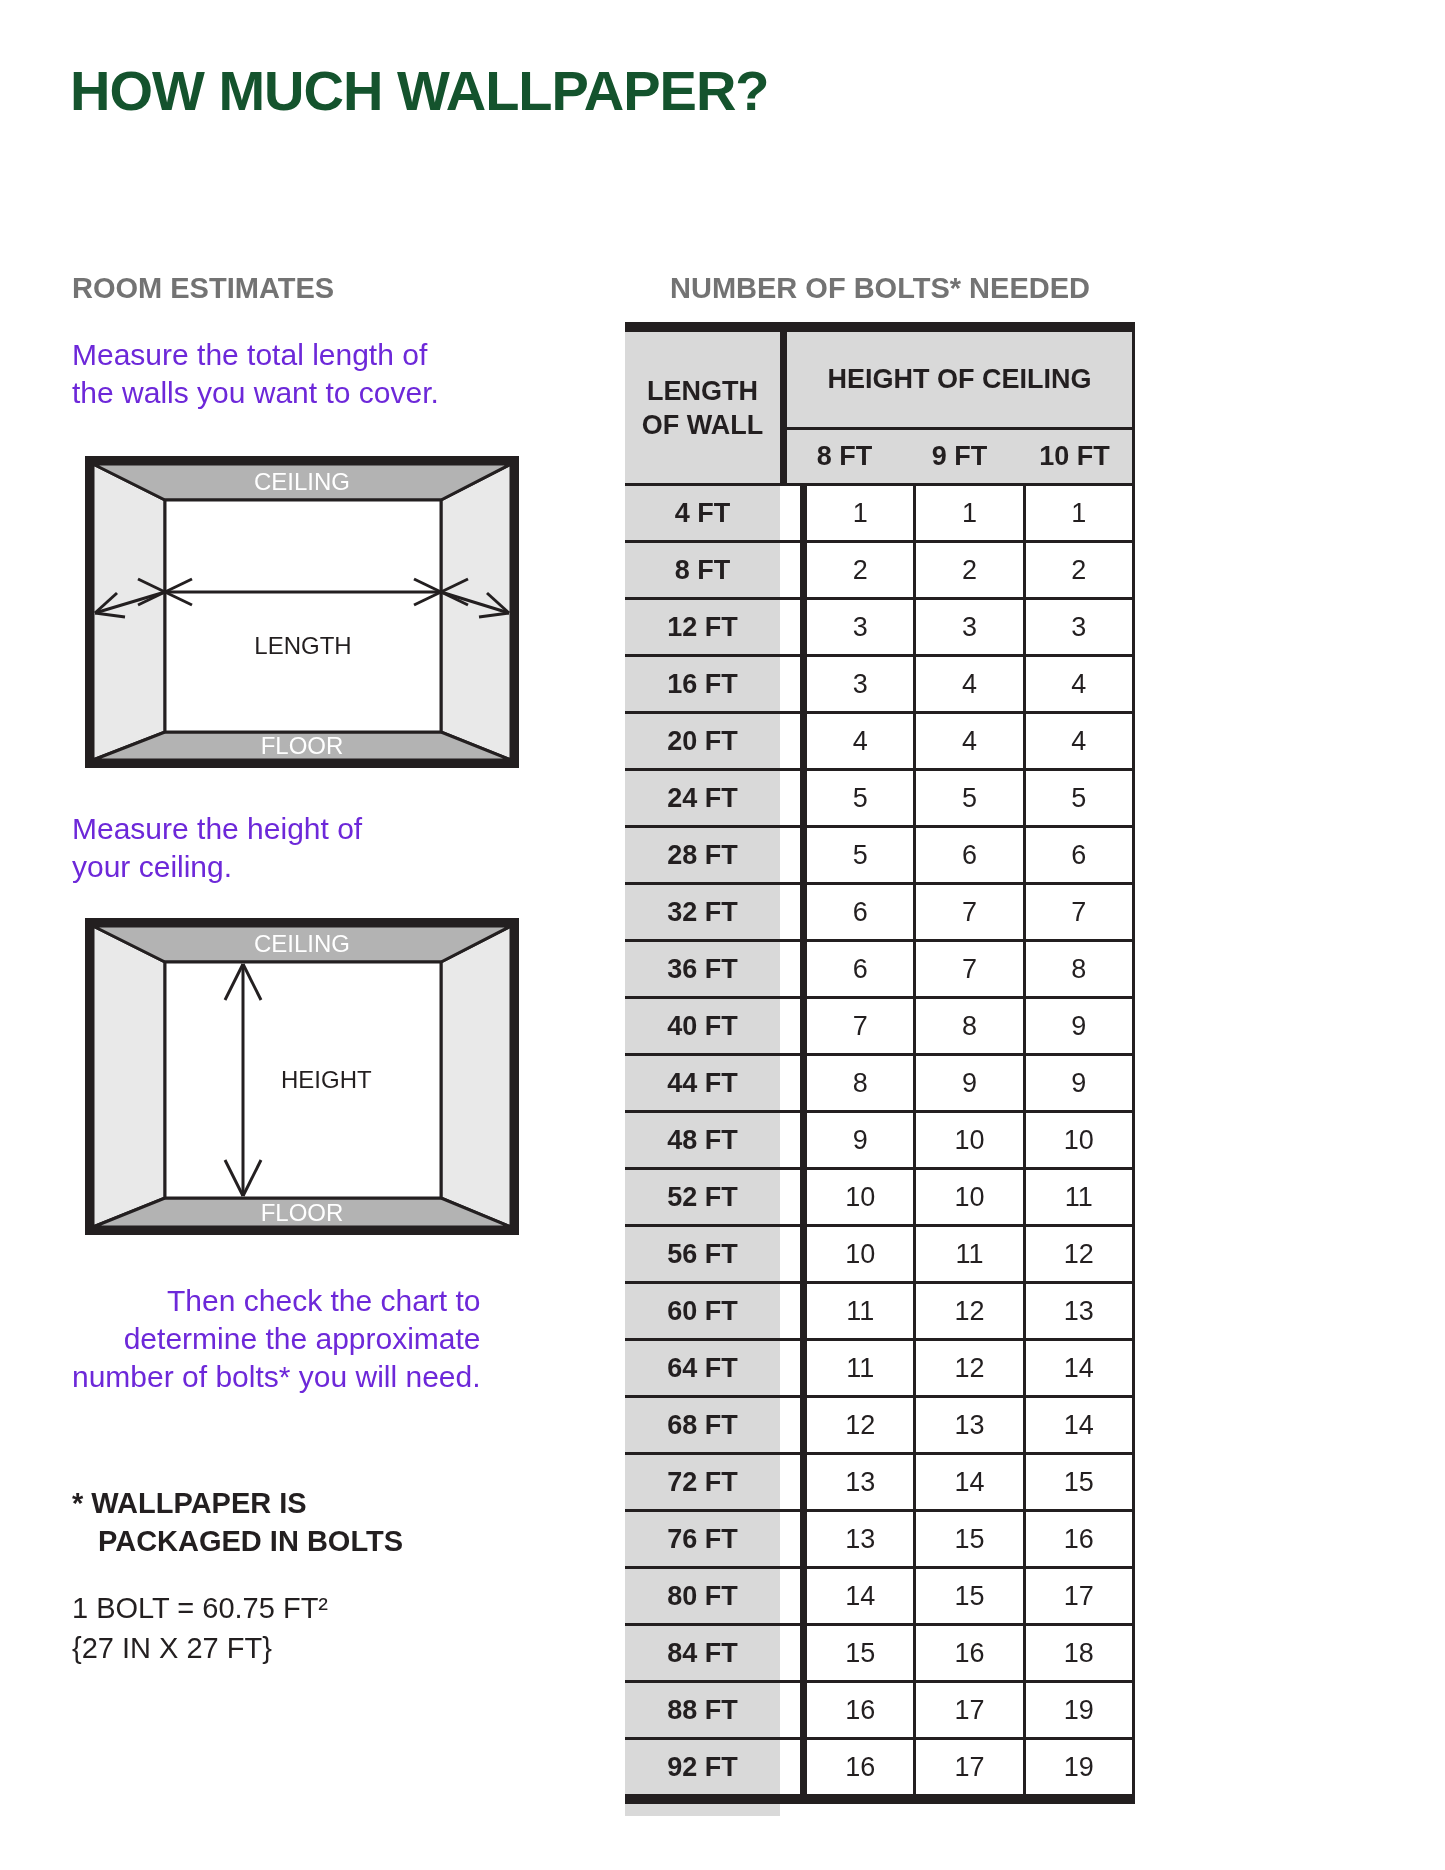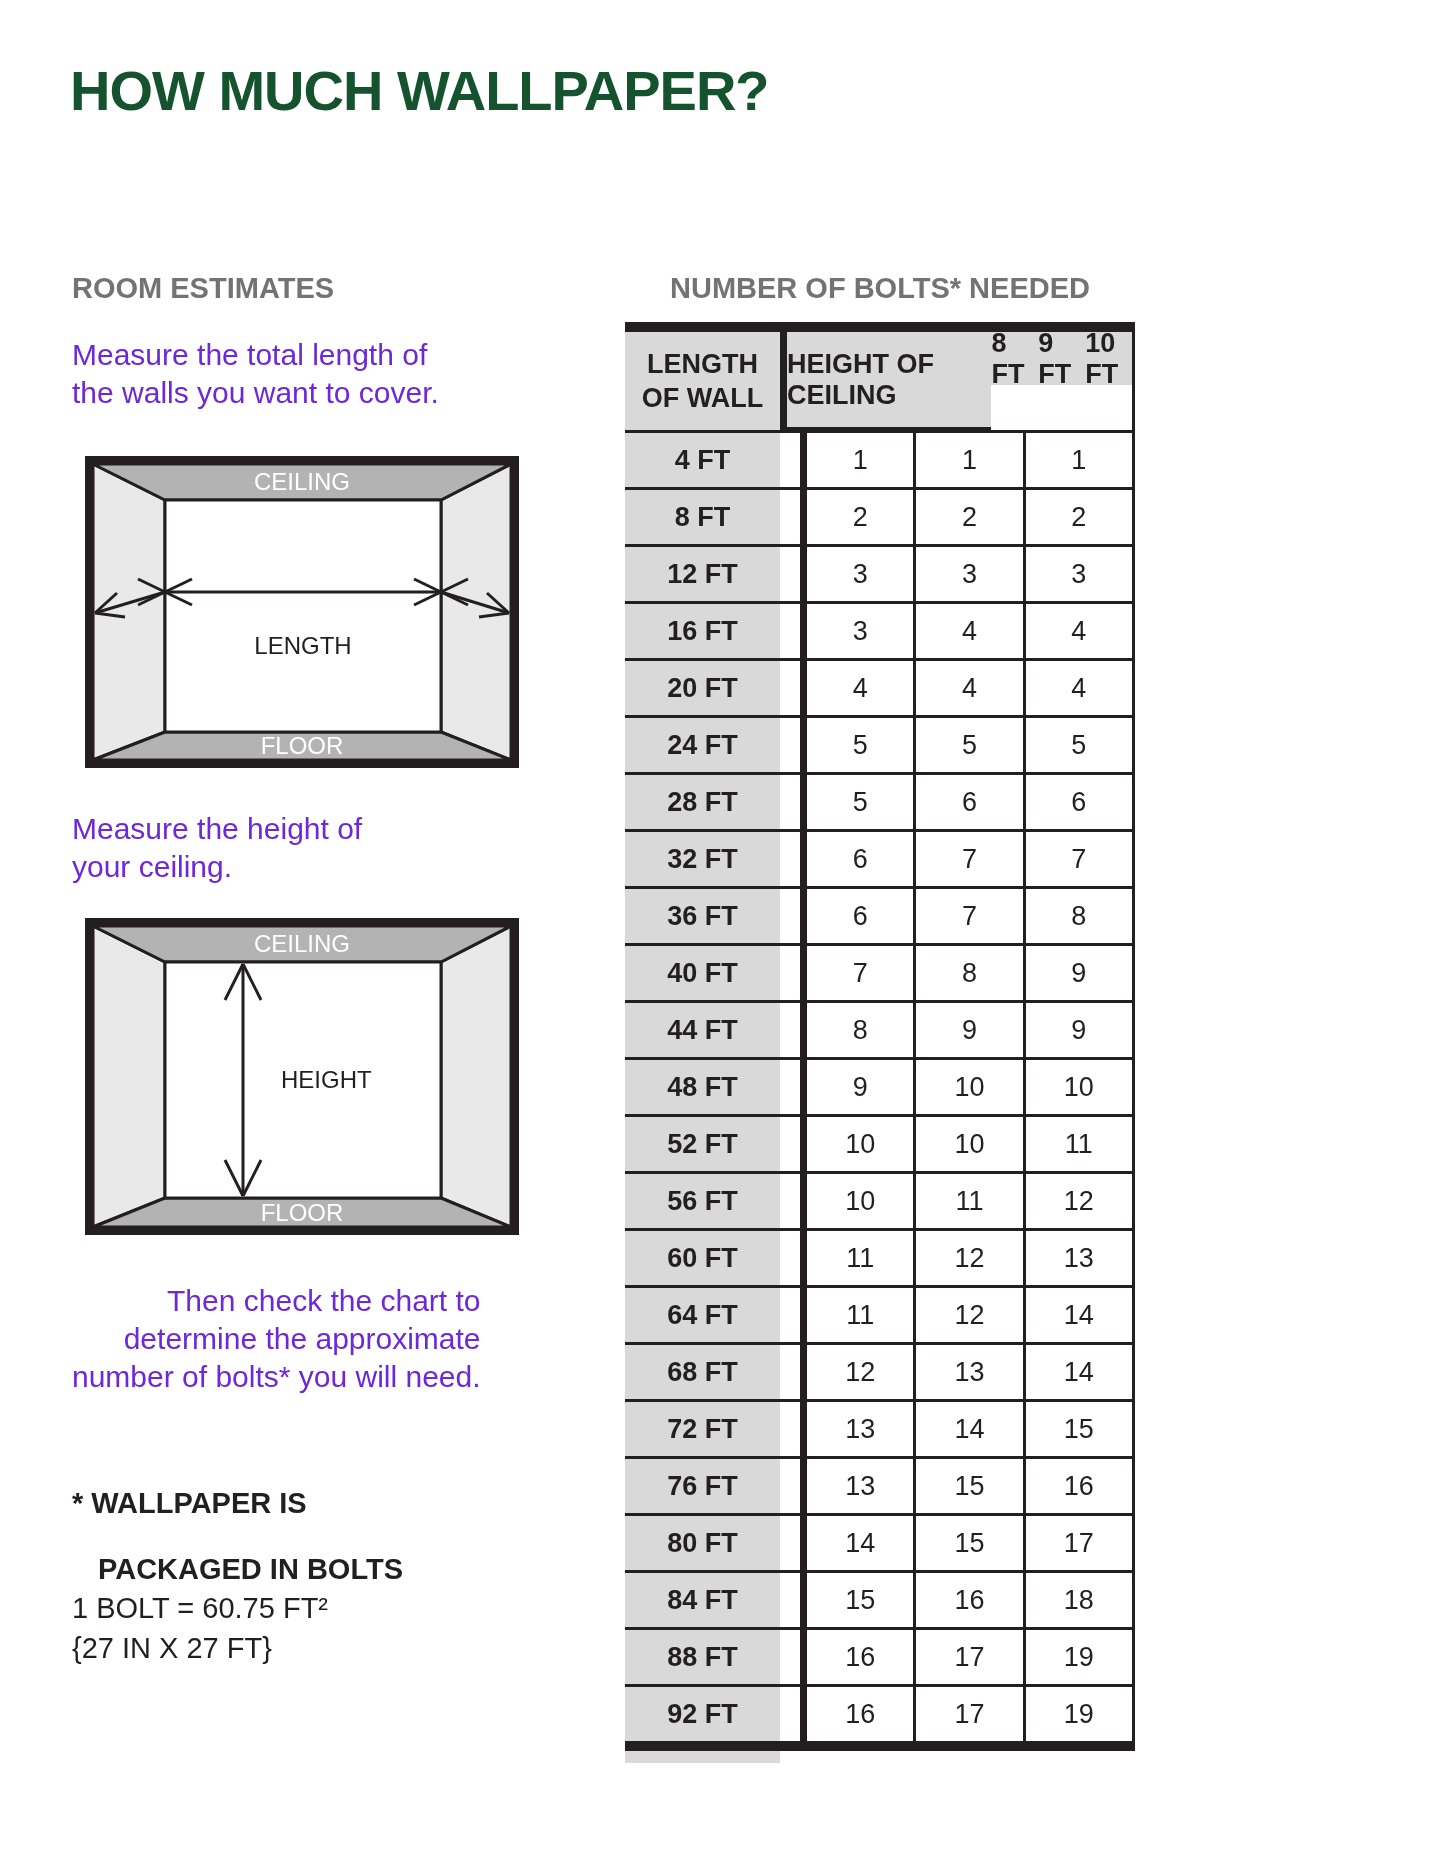--- a/index.html
+++ b/index.html
@@ -22,40 +22,40 @@
   }
   .left-heading{left:72px;top:272px;}
   .table-heading{left:625px;top:272px;width:510px;text-align:center;}
   .para{
     left:72px;font-size:30px;line-height:38px;white-space:pre-line;color:#6d28d9;
   }
   .para1{top:336px;}
   .para2{top:810px;}
   .para3{top:1282px;text-align:right;}
   .footnote{left:72px;top:1484px;font-size:29px;font-weight:bold;line-height:38px;}
-  .footnote .ind{padding-left:26px;margin-top:28px;}
+  .footnote .ind{padding-left:26px;}
   .boltinfo{left:72px;top:1588px;font-size:29px;font-weight:normal;line-height:40px;white-space:pre-line;}
   .diagram{display:block;}
   .d1{left:85px;top:456px;}
   .d2{left:85px;top:918px;}
 
   
   .bolts-table{
     left:625px;top:322px;width:510px;
   }
   .t-topbar{height:10px;background:#231f20;}
   .t-bottombar{height:10px;background:#231f20;}
   .t-overhang{width:155px;height:12px;background:#d9d9d9;}
   .t-header{display:flex;}
   .t-h-left{
     width:155px;background:#d9d9d9;
     display:flex;align-items:center;justify-content:center;text-align:center;
     font-size:27px;font-weight:bold;line-height:34px;white-space:pre-line;
   }
-  .t-h-right{flex:1;display:flex;flex-direction:row;border-left:7px solid #231f20;border-right:3px solid #231f20;}
+  .t-h-right{flex:1;display:flex;flex-direction:column;border-left:7px solid #231f20;border-right:3px solid #231f20;}
   .t-h-group{
     height:95px;background:#d9d9d9;border-bottom:3px solid #231f20;
     display:flex;align-items:center;justify-content:center;
     font-size:27px;font-weight:bold;
   }
   .t-h-sub{height:53px;display:flex;background:#d9d9d9;}
   .t-h-subcell{flex:1;display:flex;align-items:center;justify-content:center;font-size:27px;font-weight:bold;}
   .t-row{display:flex;height:54px;border-top:3px solid #231f20;gap:20px;}
   .t-label{
     width:155px;background:#d9d9d9;

